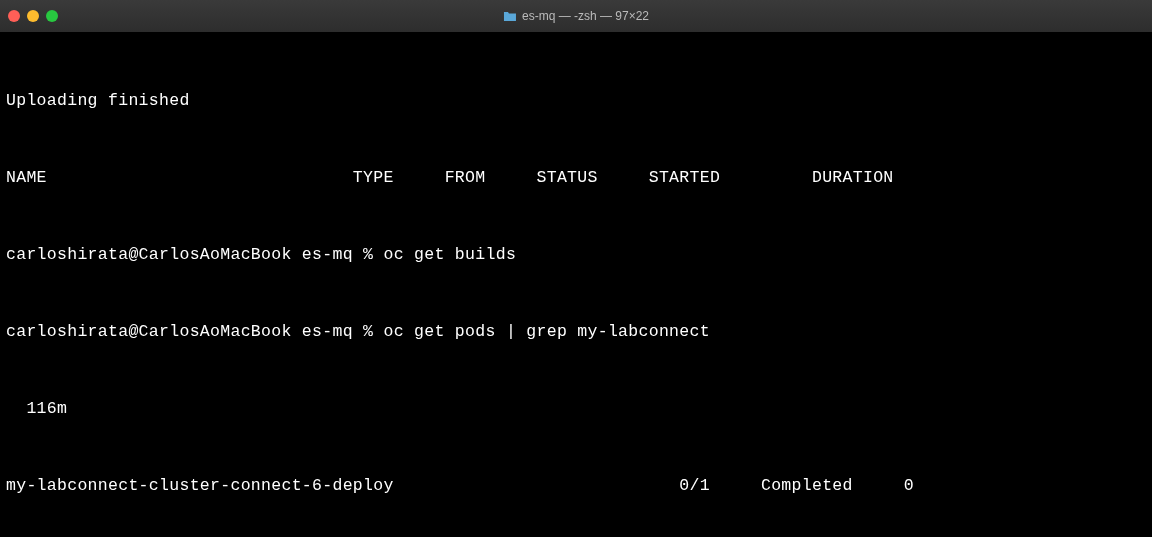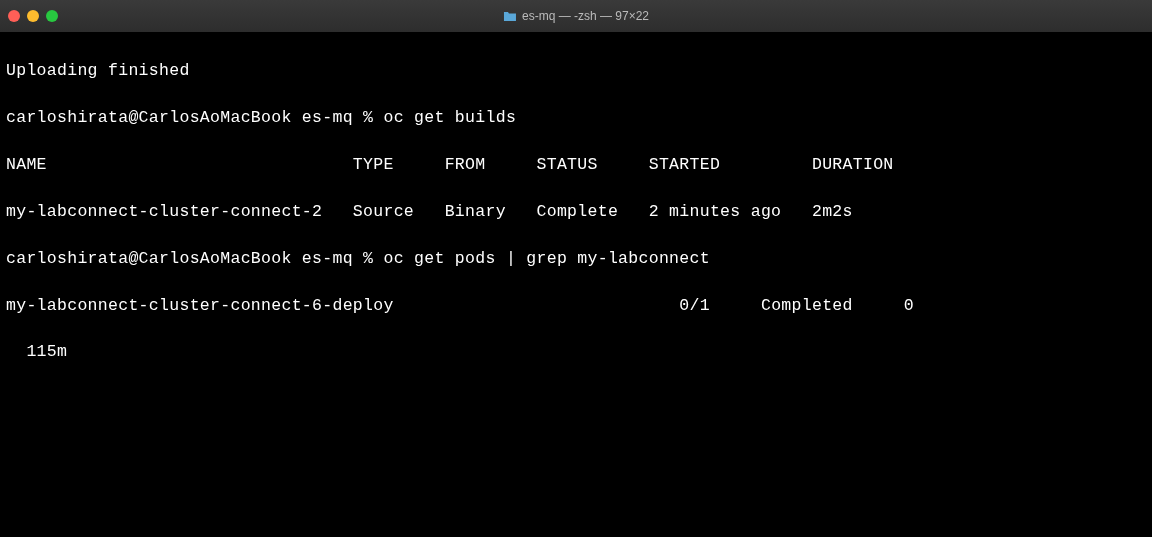--- a/index.html
+++ b/index.html
@@ -48,21 +48,21 @@
       width: 14px;
       height: 11px;
       display: inline-block;
     }
     .terminal {
       padding: 4px 6px;
       line-height: 1.42;
       letter-spacing: 0.3px;
       white-space: pre;
     }
-    .line { white-space: pre; }
+    .line { white-space: pre; margin-top: 30px; }
   </style>
 </head>
 <body>
 
 <div class="titlebar">
   <div class="traffic-lights">
     <div class="light red"></div>
     <div class="light yellow"></div>
     <div class="light green"></div>
   </div>
@@ -71,24 +71,24 @@
       <svg viewBox="0 0 14 11" width="14" height="11">
         <path d="M1 1 L5 1 L6 2.5 L13 2.5 L13 10 L1 10 Z" fill="#5aa7d8"></path>
       </svg>
     </span>
     <span>es-mq — -zsh — 97×22</span>
   </div>
 </div>
 
 <div class="terminal">
 <div class="line">Uploading finished</div>
+<div class="line">NAME                              TYPE     FROM     STATUS     STARTED         DURATION</div>
 <div class="line">carloshirata@CarlosAoMacBook es-mq % oc get builds</div>
-<div class="line">NAME                              TYPE     FROM     STATUS     STARTED         DURATION</div>
-<div class="line">my-labconnect-cluster-connect-2   Source   Binary   Complete   2 minutes ago   2m2s</div>
 <div class="line">carloshirata@CarlosAoMacBook es-mq % oc get pods | grep my-labconnect</div>
+<div class="line">  116m</div>
 <div class="line"><span>my-labconnect-cluster-connect-6-deploy                            </span><span>0/1</span><span>     Completed     </span><span>0</span></div>
 <div class="line">  115m</div>
 
 
 
 
 
 
 
 

